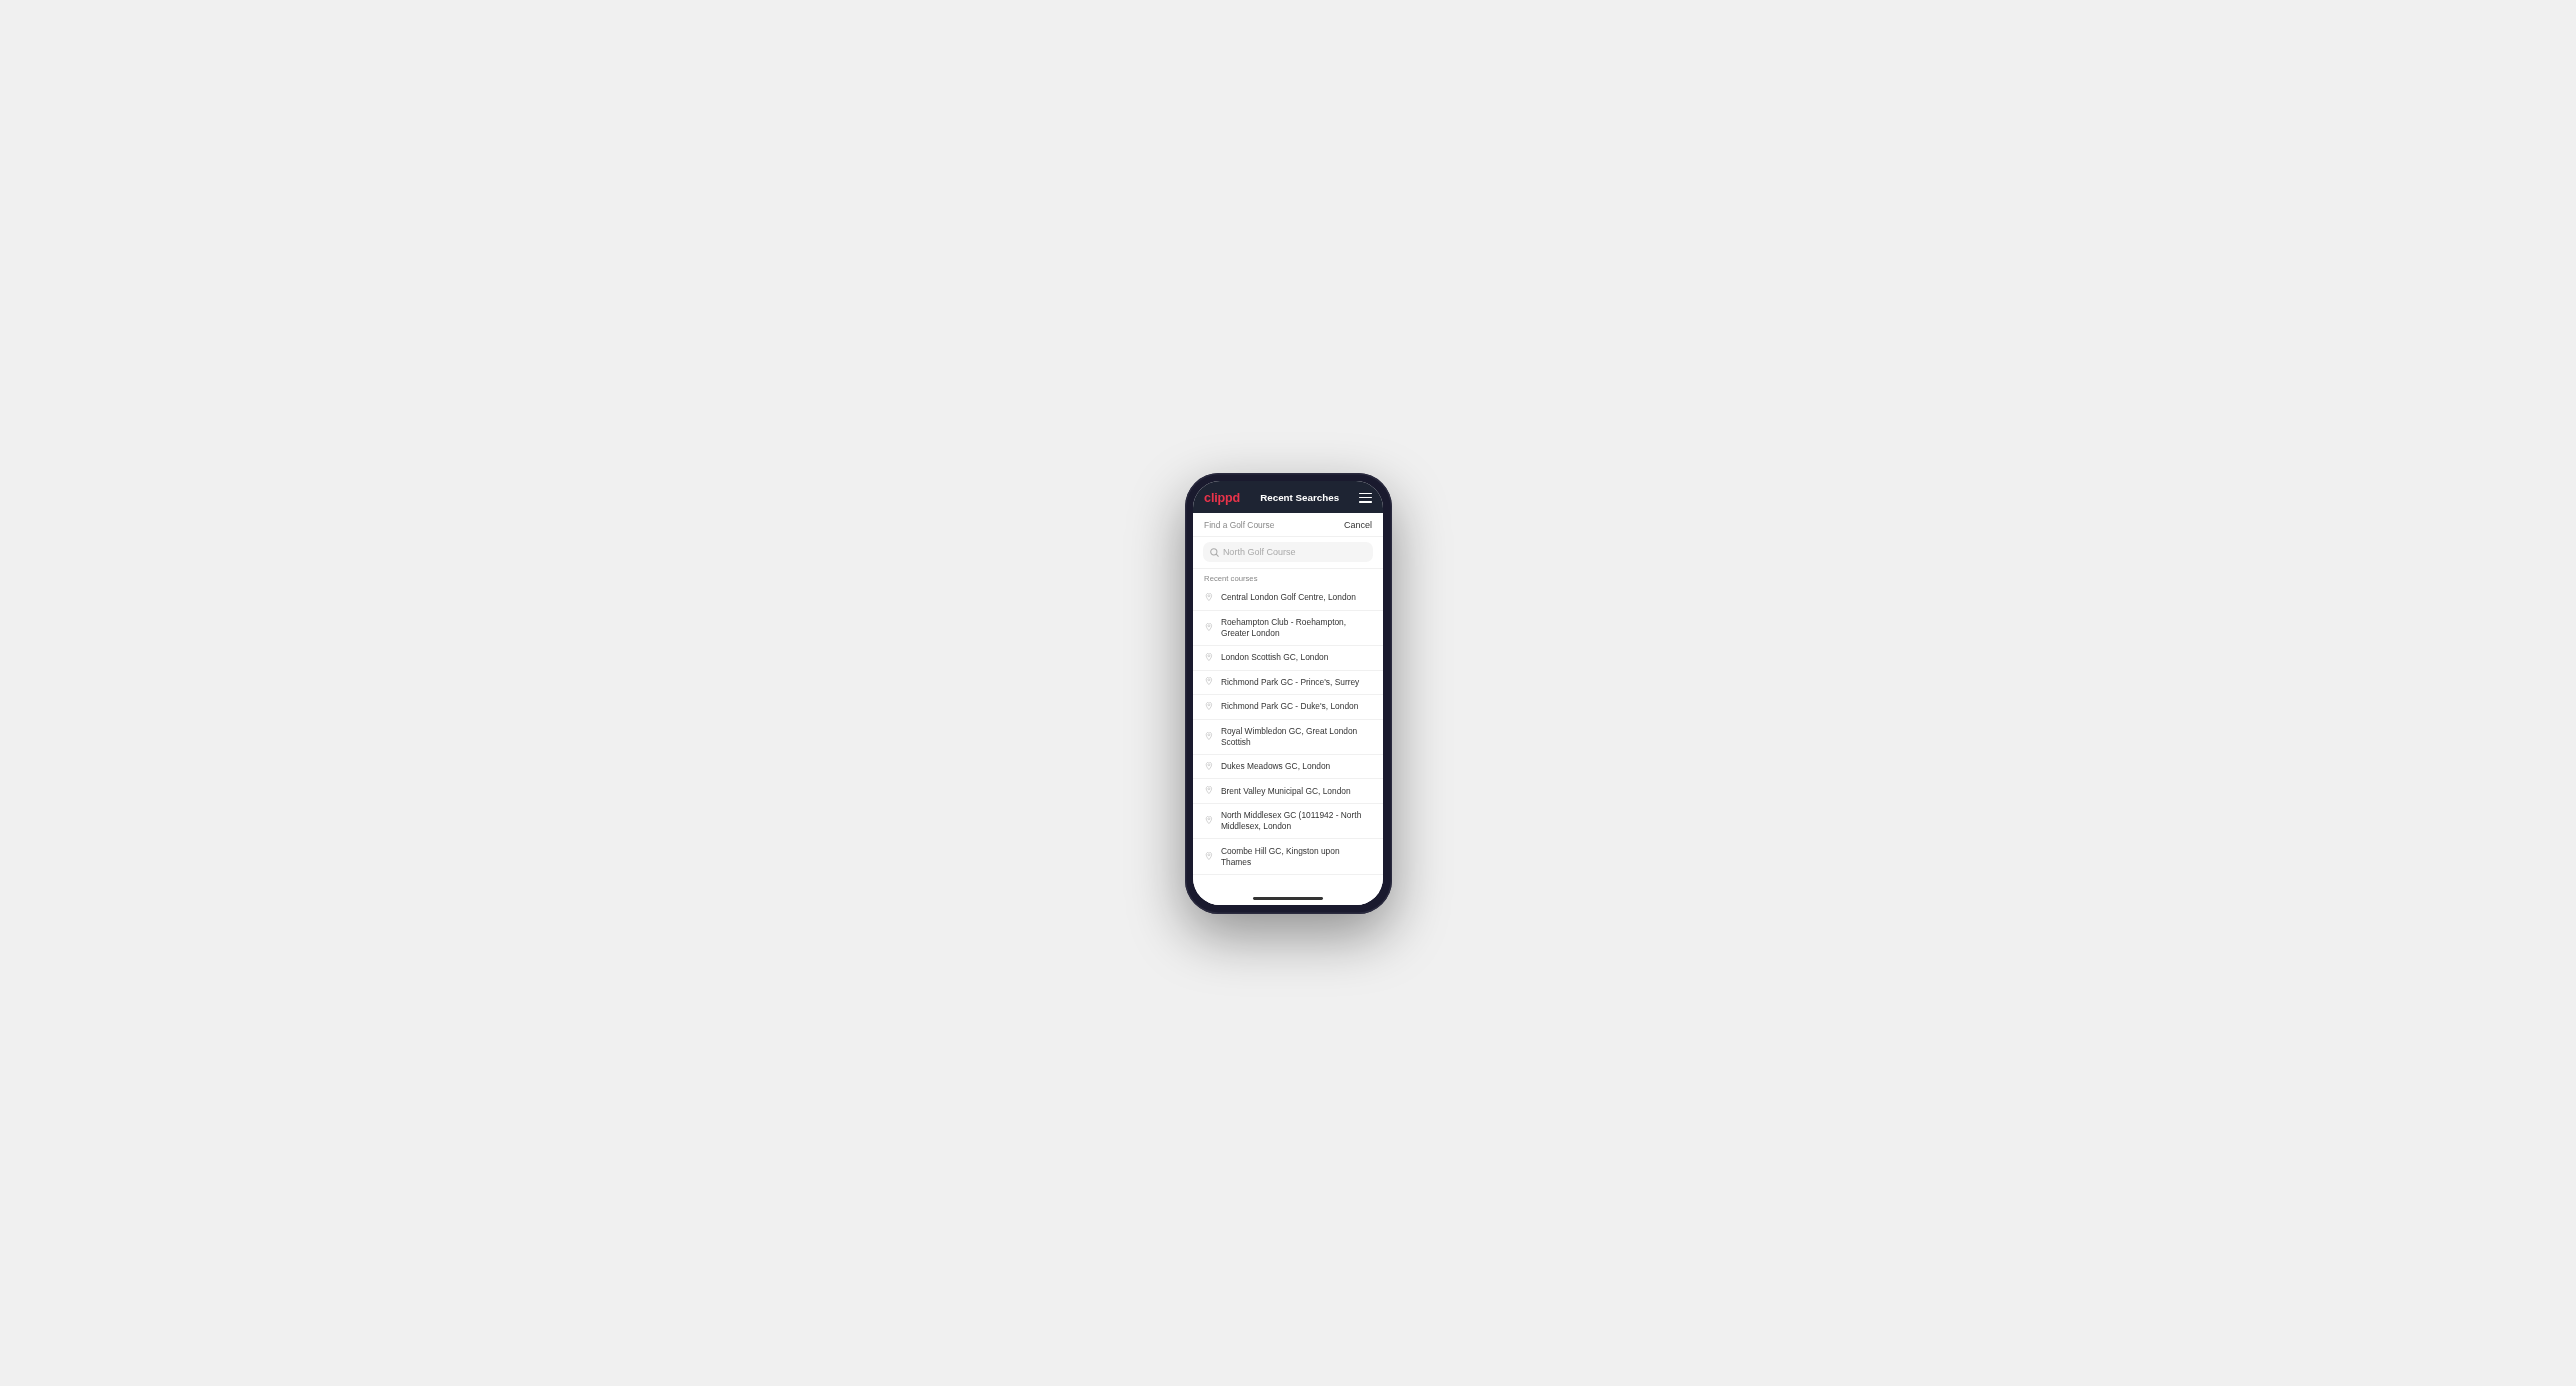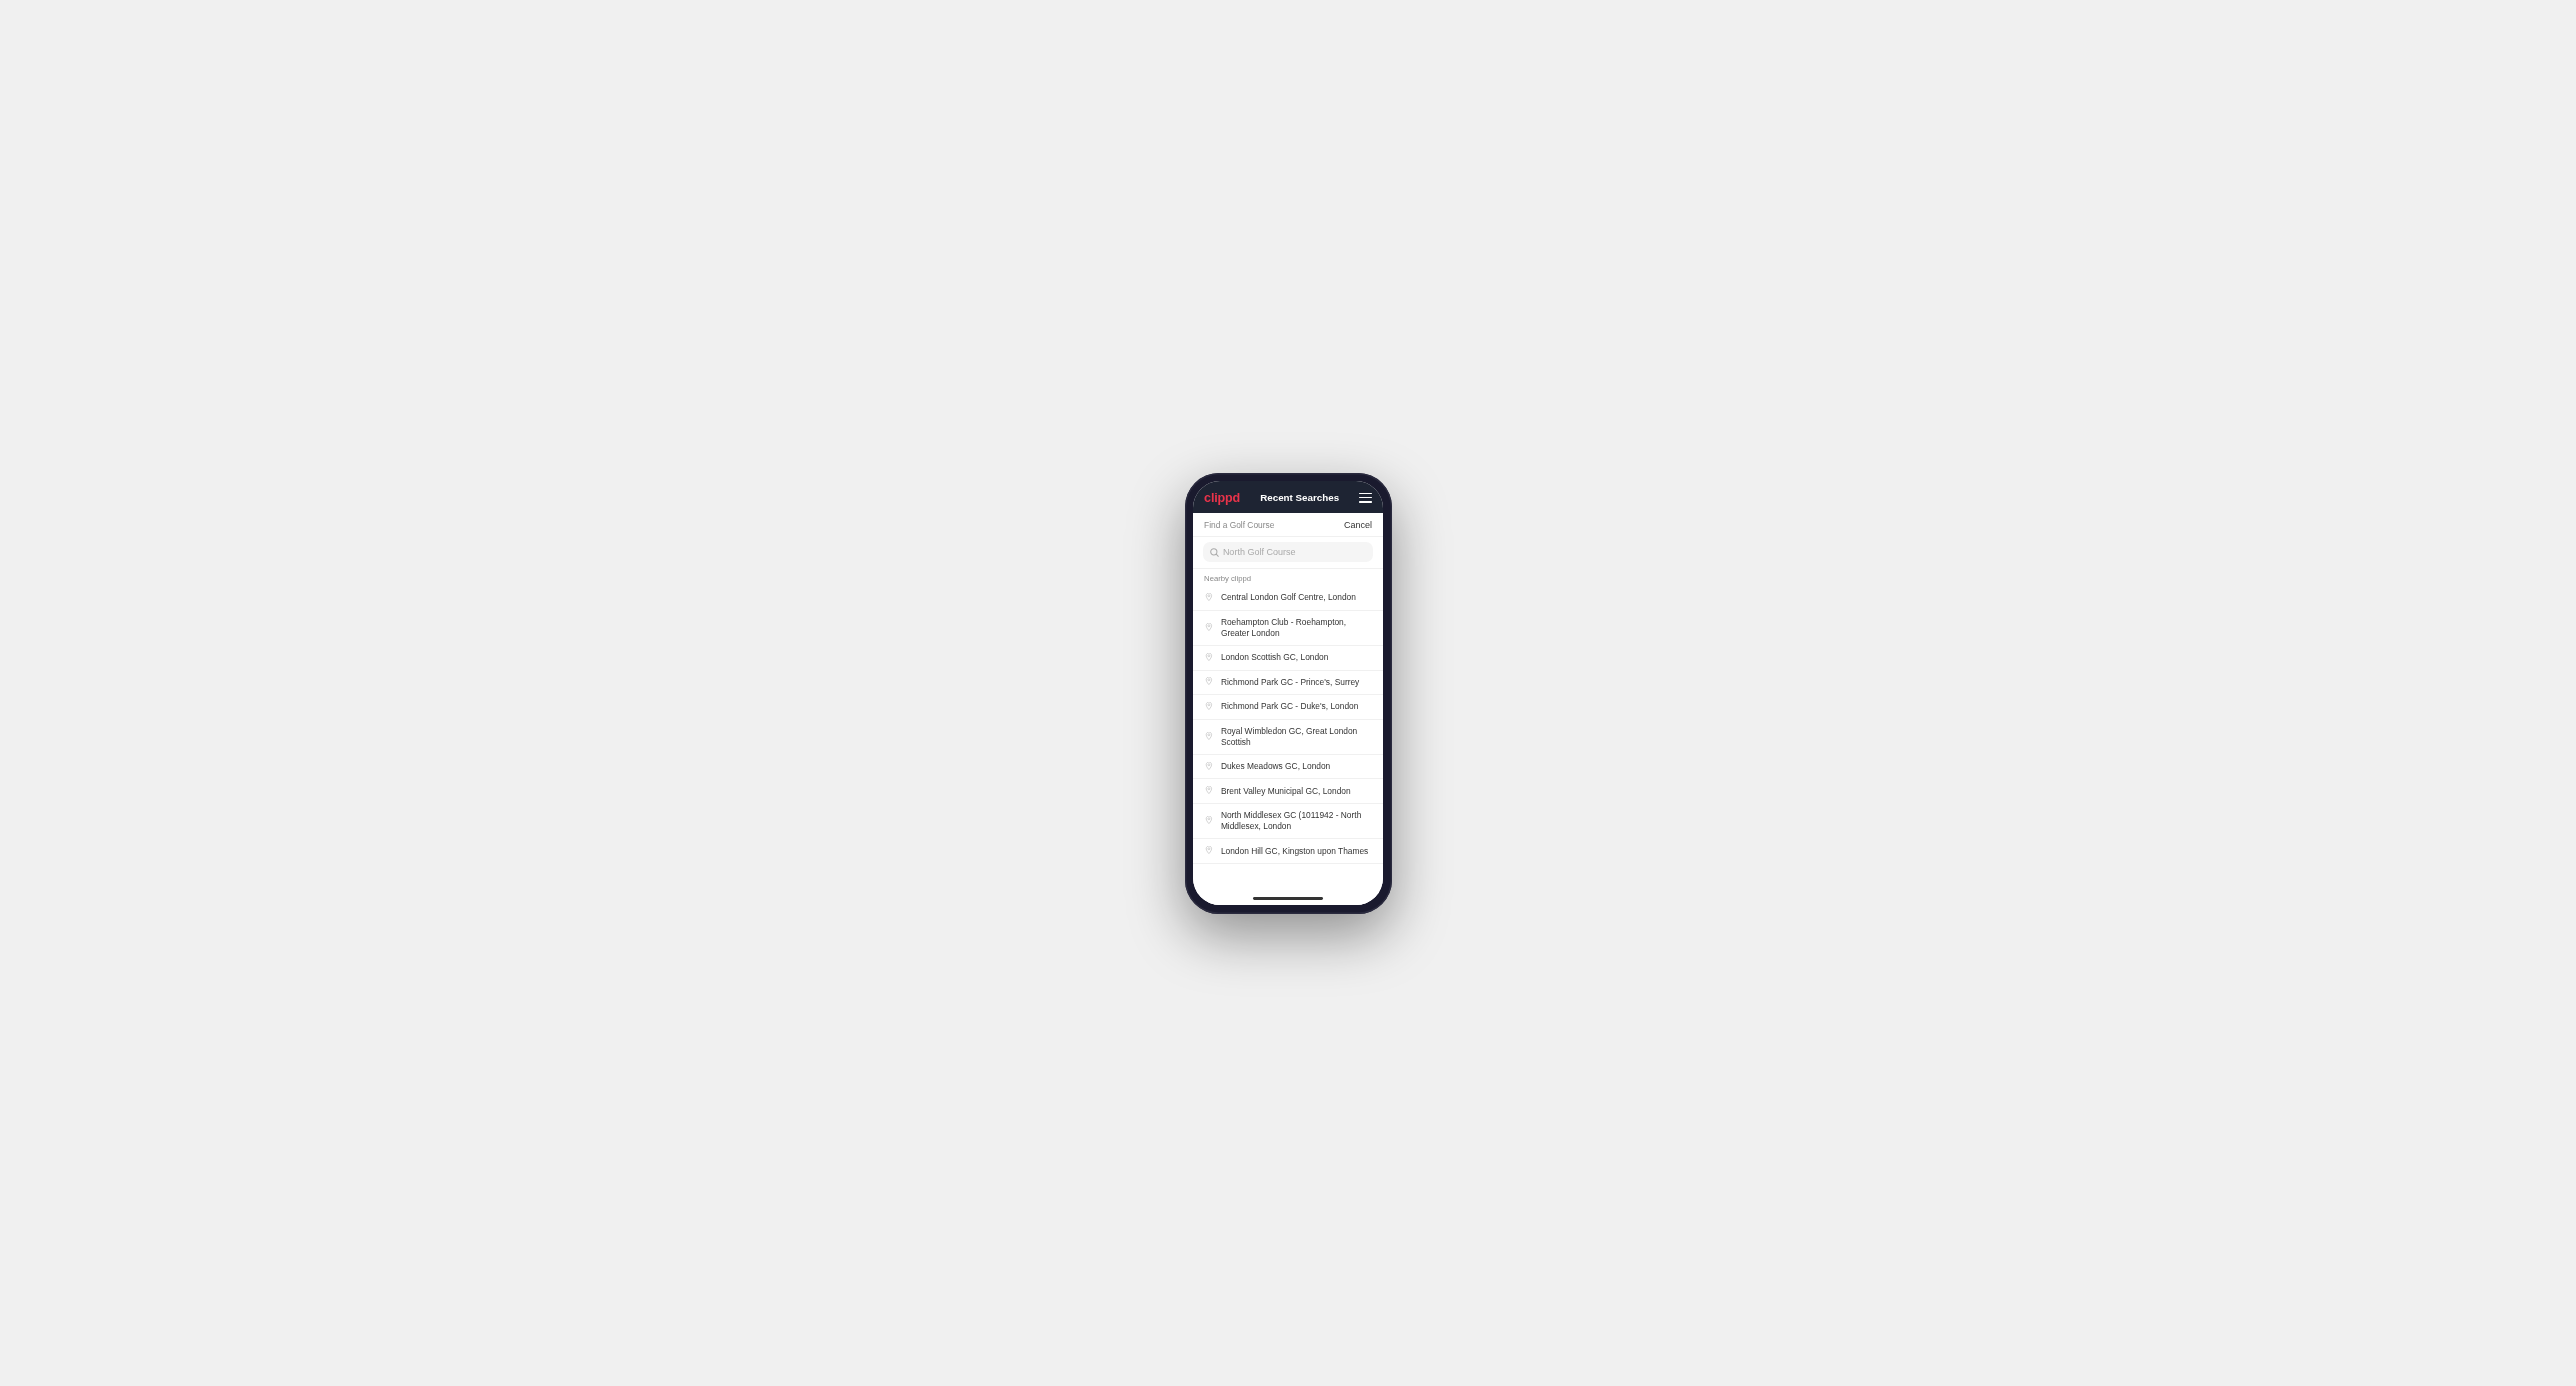--- a/index.html
+++ b/index.html
@@ -200,21 +200,21 @@
         <div class="search-box">
           <svg class="search-icon-svg" width="9" height="9" viewBox="0 0 13 13" fill="none">
             <circle cx="5.5" cy="5.5" r="4.5" stroke="#aaa" stroke-width="1.5"></circle>
             <line x1="9" y1="9" x2="12" y2="12" stroke="#aaa" stroke-width="1.5" stroke-linecap="round"></line>
           </svg>
           <span class="search-input-text">North Golf Course</span>
         </div>
       </div>
 
       <div class="nearby-section">
-        <div class="nearby-label">Nearby clippd</div>
+        <div class="nearby-label">Recent courses</div>
 
         <div id="courses-list">
 
         <div class="course-item">
               <svg class="pin-icon" viewBox="0 0 14 18" fill="none">
       <path d="M7 0C4.24 0 2 2.24 2 5c0 3.75 5 9 5 9s5-5.25 5-9c0-2.76-2.24-5-5-5z" stroke="#bbb" stroke-width="1.2" fill="none"></path>
       <circle cx="7" cy="5" r="1.8" stroke="#bbb" stroke-width="1.2" fill="none"></circle>
     </svg>
               <span class="course-name">Central London Golf Centre, London</span>
             </div>
@@ -272,21 +272,21 @@
       <path d="M7 0C4.24 0 2 2.24 2 5c0 3.75 5 9 5 9s5-5.25 5-9c0-2.76-2.24-5-5-5z" stroke="#bbb" stroke-width="1.2" fill="none"></path>
       <circle cx="7" cy="5" r="1.8" stroke="#bbb" stroke-width="1.2" fill="none"></circle>
     </svg>
               <span class="course-name">North Middlesex GC (1011942 - North Middlesex, London</span>
             </div>
             <div class="course-item">
               <svg class="pin-icon" viewBox="0 0 14 18" fill="none">
       <path d="M7 0C4.24 0 2 2.24 2 5c0 3.75 5 9 5 9s5-5.25 5-9c0-2.76-2.24-5-5-5z" stroke="#bbb" stroke-width="1.2" fill="none"></path>
       <circle cx="7" cy="5" r="1.8" stroke="#bbb" stroke-width="1.2" fill="none"></circle>
     </svg>
-              <span class="course-name">London Hill GC, Kingston upon Thames</span>
+              <span class="course-name">Coombe Hill GC, Kingston upon Thames</span>
             </div>
           </div>
       </div>
 
       <div class="home-indicator">
         <div class="home-bar"></div>
       </div>
 
     </div>
   </div>

